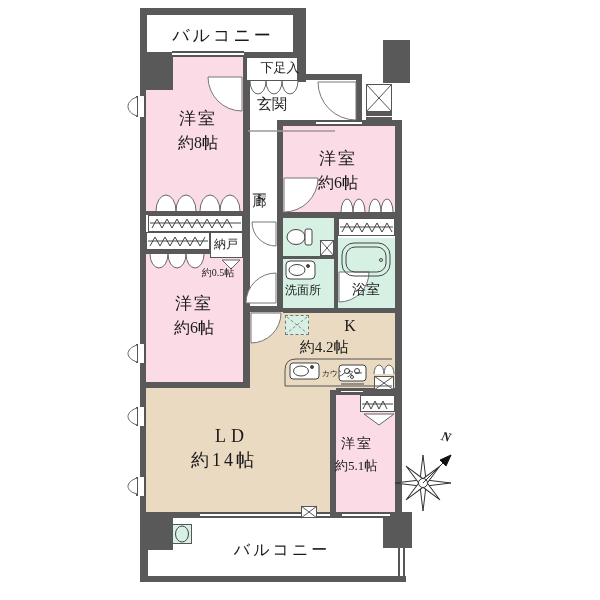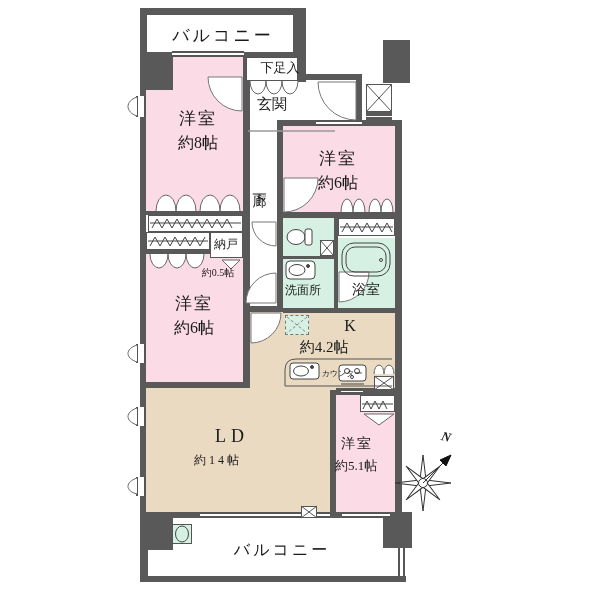--- a/index.html
+++ b/index.html
@@ -194,18 +194,18 @@
   <div class="lb" style="left:226px;top:244px;font-size:12px;">納戸</div>
   <div class="lb" style="left:218px;top:273px;font-size:10px;">約0.5帖</div>
   <div class="lb" style="left:194px;top:303px;font-size:17px;letter-spacing:2px;">洋室</div>
   <div class="lb" style="left:194px;top:328px;font-size:16px;">約6帖</div>
   <div class="lb" style="left:303px;top:290px;font-size:12px;">洗面所</div>
   <div class="lb" style="left:366px;top:290px;font-size:14px;">浴室</div>
   <div class="lb" style="left:350px;top:326px;font-size:16px;">K</div>
   <div class="lb" style="left:309px;top:347px;font-size:15px;margin-left:15px;">約4.2帖</div>
   <div class="lb" style="left:297px;top:373px;font-size:8px;margin-left:45px;">カウンター</div>
   <div class="lb" style="left:232px;top:436px;font-size:18px;letter-spacing:5px;">LD</div>
-  <div class="lb" style="left:218px;top:460px;font-size:12px;letter-spacing:3px;">約14帖</div>
+  <div class="lb" style="left:224px;top:460px;font-size:18px;letter-spacing:3px;">約14帖</div>
   <div class="lb" style="left:357px;top:444px;font-size:14px;letter-spacing:2px;">洋室</div>
   <div class="lb" style="left:356px;top:466px;font-size:13px;">約5.1帖</div>
   <div class="lb" style="left:282px;top:550px;font-size:16px;letter-spacing:3px;">バルコニー</div>
   <div class="lb" style="left:446px;top:437px;font-size:13px;font-weight:bold;font-style:italic;transform:translate(-50%,-50%) rotate(15deg);">N</div>
 </div>
 
 </body></html>

